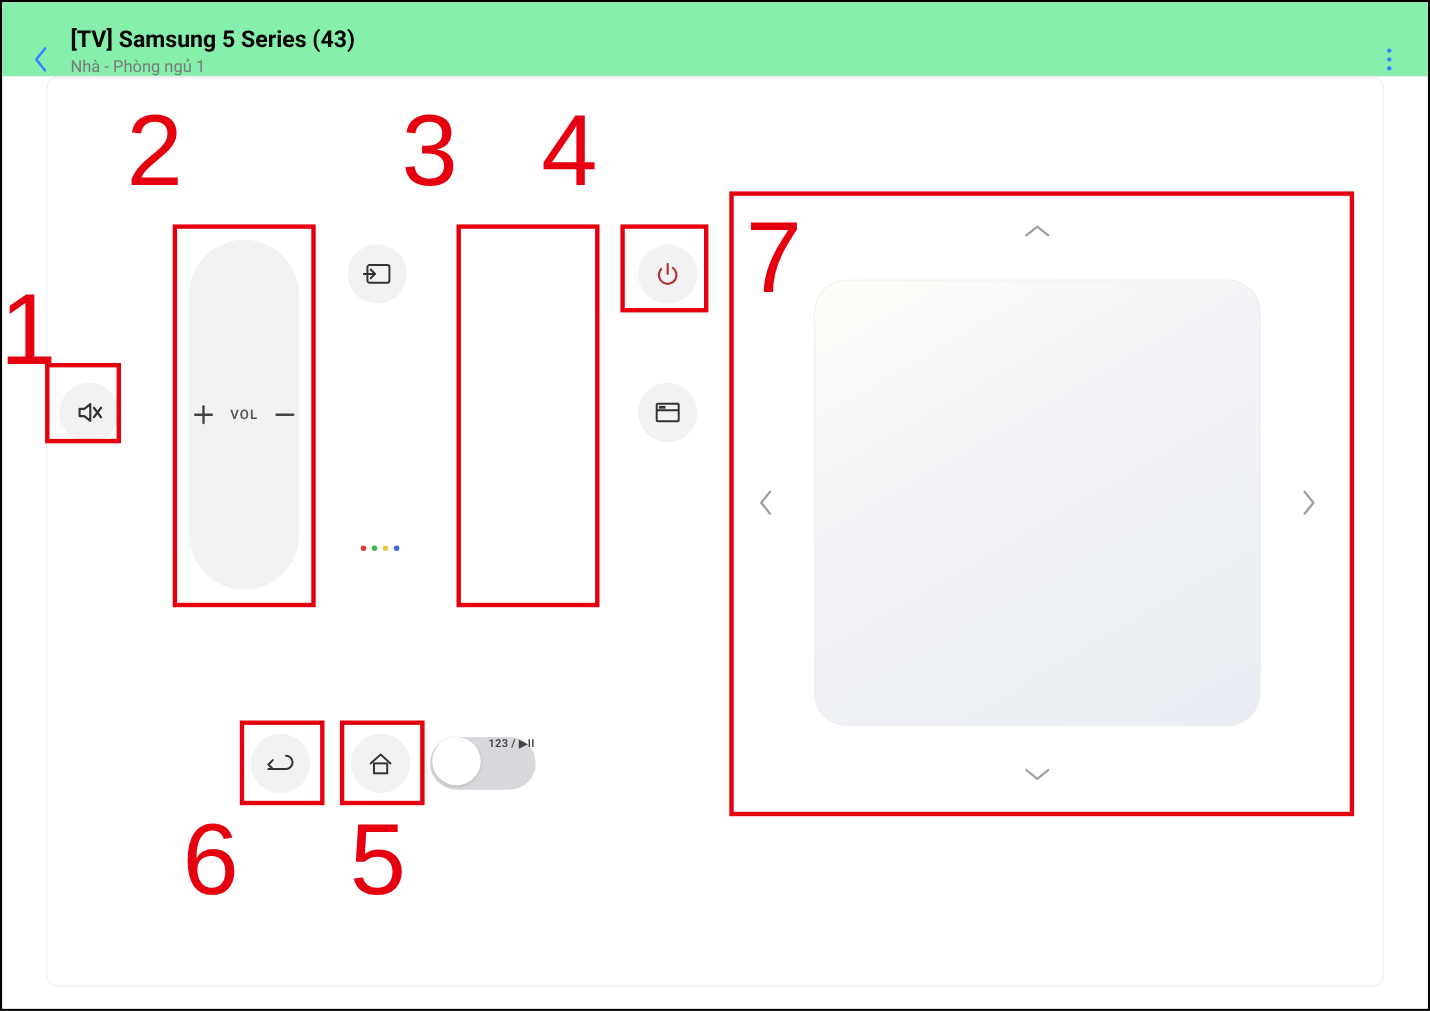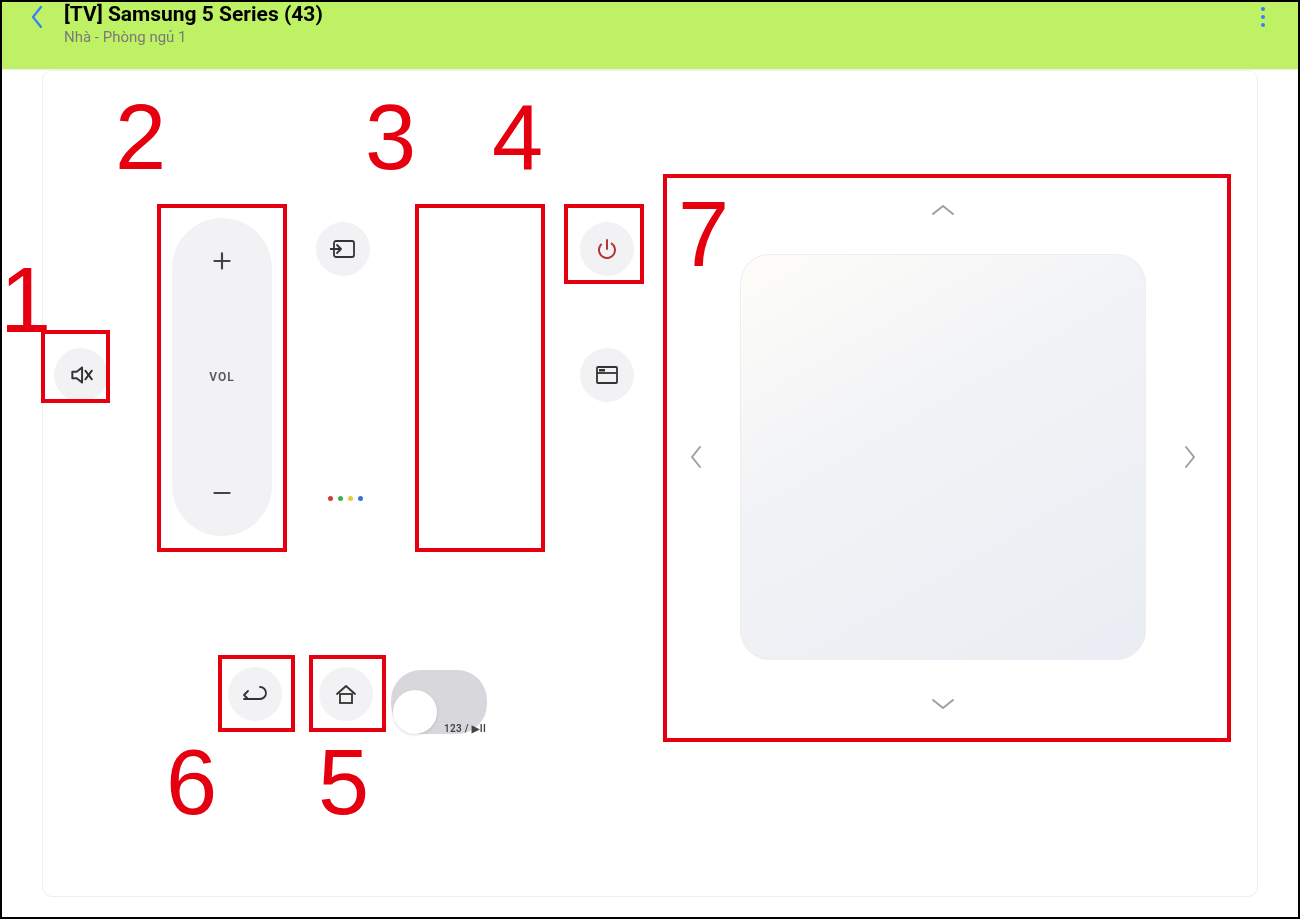--- a/index.html
+++ b/index.html
@@ -6,23 +6,23 @@
     body {
       font-family: -apple-system, BlinkMacSystemFont, 'Segoe UI', Roboto, sans-serif;
       background: #fff;
       width: 1300px;
       height: 919px;
       position: relative;
       border: 2px solid #000;
     }
     .header {
       height: 68px;
-      background: #bef264;
-      display: flex;
-      align-items: flex-start;
+      background: #86efac;
+      display: flex;
+      align-items: flex-end;
       padding: 0 20px;
       position: relative;
       border-bottom: 1px solid #eee;
     }
     .back-arrow {
       width: 30px;
       height: 30px;
       display: flex;
       align-items: center;
       justify-content: center;
@@ -76,21 +76,20 @@
     }
 
     
     .vpill {
       position: absolute;
       width: 100px;
       height: 318px;
       border-radius: 55px;
       background: #f2f2f4;
       display: flex;
-      flex-direction: column;
       align-items: center;
       justify-content: space-between;
       padding: 30px 0;
     }
     .vpill-label {
       font-size: 12px;
       letter-spacing: 1px;
       color: #555;
       font-weight: 600;
     }
@@ -101,24 +100,24 @@
       position: absolute;
       display: flex;
       gap: 5px;
       cursor: pointer;
     }
     .d { width: 5px; height: 5px; border-radius: 50%; }
 
     
     .toggle {
       position: absolute;
-      width: 96px; height: 64px;
+      width: 96px; height: 48px;
       border-radius: 30px;
       background: #d8d8dc;
-      display: flex; align-items: flex-end;
+      display: flex; align-items: flex-start;
       cursor: pointer;
     }
     .toggle-knob {
       width: 44px; height: 44px;
       border-radius: 50%;
       background: #fff;
       margin-left: 2px;
       box-shadow: 0 1px 3px rgba(0,0,0,0.15);
     }
     .toggle-lbl { font-size: 10px; color: #444; margin-left: 7px; font-weight: 600; letter-spacing: 0.3px; }

